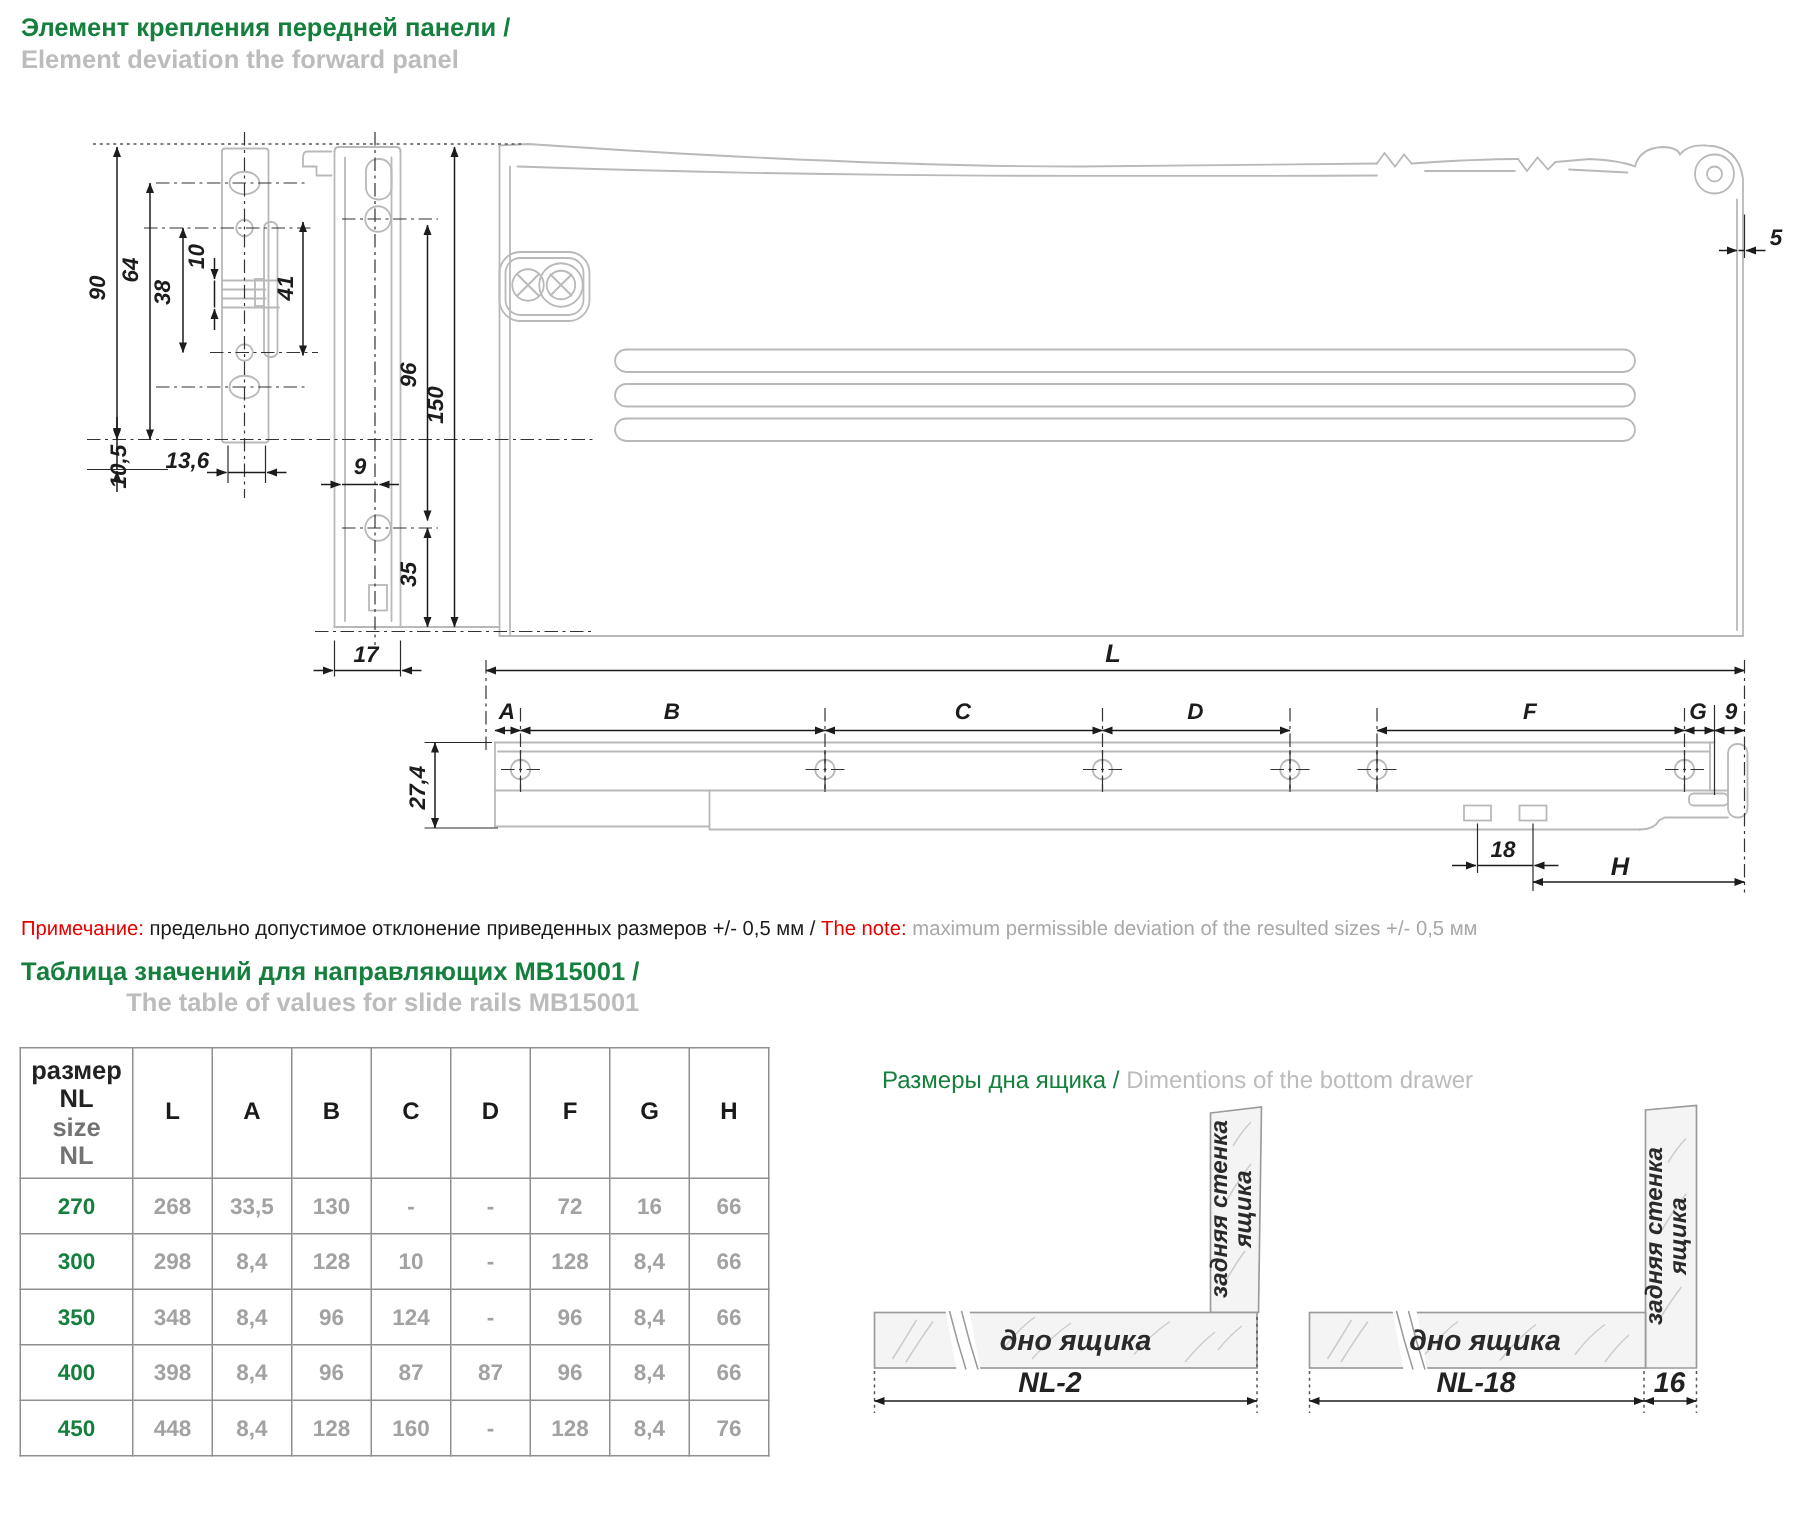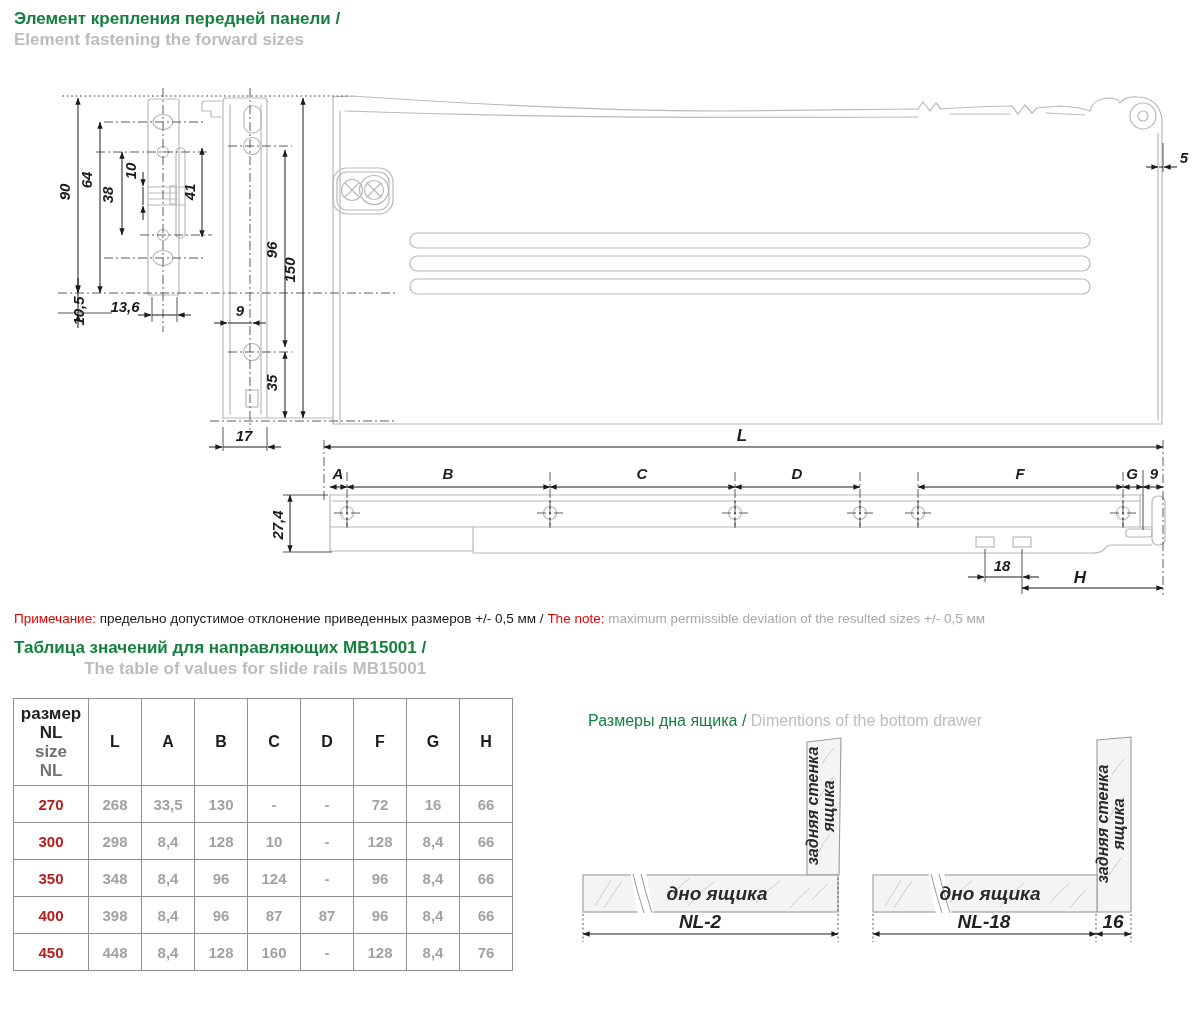--- a/index.html
+++ b/index.html
@@ -13,21 +13,21 @@
   .note-gray{color:#a8a8a8;}
   .table-title{left:14px;top:637px;line-height:21px;font-size:17px;font-weight:700;text-align:right;}
   .bottom-title{left:588px;top:712px;font-size:16px;font-weight:400;}
   svg{position:absolute;pointer-events:none;}
   svg text{pointer-events:auto;}
   
   table.vals{position:absolute;left:13px;top:698px;border-collapse:collapse;table-layout:fixed;}
   table.vals td,table.vals th{border:1px solid #8f8f8f;text-align:center;vertical-align:middle;padding:0;}
   table.vals th{height:86px;font-size:16px;font-weight:700;color:#1a1a1a;}
   table.vals td{height:36px;font-size:15px;font-weight:700;color:#a2a2a2;}
-  table.vals td.size-col{color:#b91c1c;font-size:15px;}
+  table.vals td.size-col{color:#15803d;font-size:15px;}
   .hc{font-size:17px;line-height:19px;font-weight:700;}
   .hc .dark{color:#222;}
   .hc .lite{color:#737373;}
   
   .part{stroke:#b9b9b9;stroke-width:1.2;fill:none;stroke-linecap:round;}
   .diml{stroke:#1c1c1c;stroke-width:1;fill:none;}
   .thin{stroke:#2a2a2a;stroke-width:0.8;fill:none;}
   .cl{stroke:#333;stroke-width:0.8;fill:none;stroke-dasharray:9 3 2 3;}
   .dot{stroke:#555;stroke-width:1;fill:none;stroke-dasharray:2 2.5;}
   .dim{font:italic 700 15px "Liberation Sans",sans-serif;fill:#1c1c1c;}
@@ -36,21 +36,21 @@
   .grain{stroke:#cccccc;stroke-width:1;fill:none;}
   .wdim{font:italic 700 19px "Liberation Sans",sans-serif;fill:#222;}
   .wlab{font:italic 700 19px "Liberation Sans",sans-serif;fill:#2a2a2a;}
   .wback{font:italic 700 16px "Liberation Sans",sans-serif;fill:#2a2a2a;}
 </style>
 </head>
 <body>
 
 <div class="abs title-block">
   <div class="title-ru">Элемент крепления передней панели /</div>
-  <div class="title-en">Element fastening the forward sizes</div>
+  <div class="title-en">Element deviation the forward panel</div>
 </div>
 
 <svg class="abs" style="left:0;top:0;" width="1200" height="600" viewBox="0 0 1200 600">
   <defs>
     <marker id="ar" viewBox="0 0 10 10" refX="9.5" refY="5" markerWidth="11" markerHeight="7" orient="auto-start-reverse">
         <path d="M0,1.2 L10,5 L0,8.8 z" fill="#1c1c1c"></path>
       </marker>
   </defs>
 
   <g>

